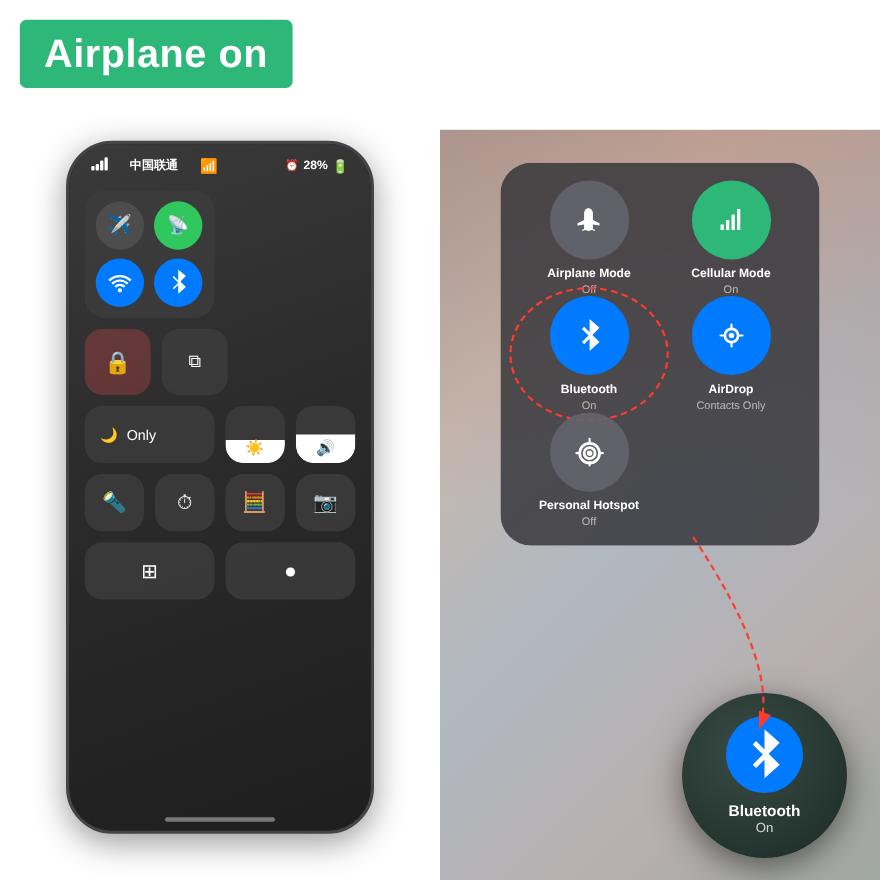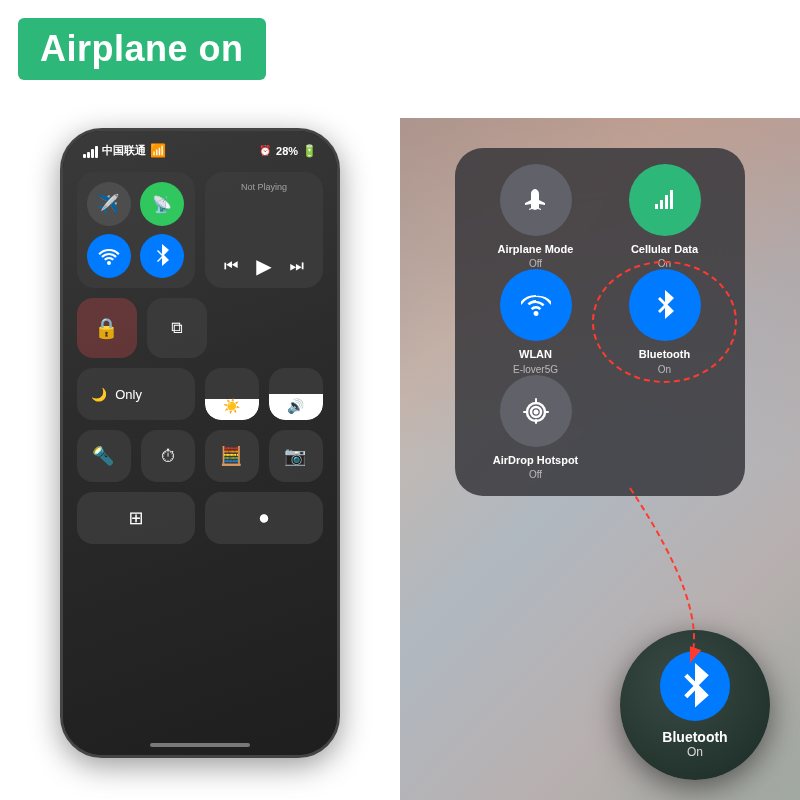--- a/index.html
+++ b/index.html
@@ -72,21 +72,21 @@
     
     .status-bar {
       display: flex;
       justify-content: space-between;
       align-items: center;
       padding: 12px 20px 6px;
       color: #fff;
       font-size: 11px;
       font-weight: 600;
     }
-    .status-left { display: flex; align-items: flex-end; gap: 4px; }
+    .status-left { display: flex; align-items: flex-start; gap: 20px; font-family: Liberation Serif, serif; }
     .status-right { display: flex; align-items: center; gap: 4px; }
 
     
     .cc-grid {
       padding: 8px 14px;
     }
 
     .cc-top-row {
       display: grid;
       grid-template-columns: 1fr 1fr;
@@ -443,28 +443,20 @@
                     <path d="M11 14a2 2 0 1 1 0 4 2 2 0 0 1 0-4zm0-4a7 7 0 0 1 5 2.1l-1.5 1.5A5 5 0 0 0 11 12a5 5 0 0 0-3.5 1.6L6 12.1A7 7 0 0 1 11 10zm0-4a11 11 0 0 1 7.8 3.2l-1.5 1.5A9 9 0 0 0 11 8a9 9 0 0 0-6.3 2.7L3.2 9.2A11 11 0 0 1 11 6zm0-4a15 15 0 0 1 10.6 4.4l-1.5 1.5A13 13 0 0 0 11 4a13 13 0 0 0-9.1 3.9L.4 6.4A15 15 0 0 1 11 2z" fill="white"></path>
                   </svg>
               </div>
               <div class="cc-btn btn-bluetooth" style="font-size:18px; color:#fff; font-weight:bold;">
                 <svg width="18" height="24" viewBox="0 0 18 24">
                     <path d="M9 0l7 6-5 5 5 5-7 6V14l-4 4-1-1 5-5-5-5 1-1 4 4V0z" fill="white"></path>
                   </svg>
               </div>
             </div>
 
-            <div class="cc-media">
-              <div class="cc-media-title">Not Playing</div>
-              <div class="cc-media-controls">
-                <span style="color:#fff;font-size:16px;">⏮</span>
-                <span style="color:#fff;font-size:20px;">▶</span>
-                <span style="color:#fff;font-size:16px;">⏭</span>
-              </div>
-            </div>
           </div>
 
           <div style="display:flex; gap:10px; margin-bottom:10px;">
             <div style="flex:1; display:flex; gap:10px; align-items:center;">
               <div class="cc-lock-rotation" style="flex:none; width:60px; height:60px; border-radius:16px; background:rgba(255,80,80,0.25); display:flex;align-items:center;justify-content:center;font-size:20px;">🔒</div>
               <div class="cc-screen-mirror" style="flex:none; width:60px; height:60px; border-radius:16px; background:rgba(60,60,60,0.85); display:flex;align-items:center;justify-content:center;font-size:16px; color:#fff;">⧉</div>
             </div>
           </div>
 
           <div style="display:grid; grid-template-columns: 1fr 1fr; gap:10px; margin-bottom:10px;">
@@ -517,54 +509,56 @@
           <span class="cc-item-label">Airplane Mode</span>
           <span class="cc-item-sublabel">Off</span>
         </div>
 
         <div class="cc-item">
           <div class="cc-item-btn btn-green">
             <svg width="28" height="28" viewBox="0 0 28 28">
                 <path d="M4 18h3v5H4v-5zm5-4h3v9H9v-9zm5-5h3v14h-3V9zm5-5h3v19h-3V4z" fill="white"></path>
               </svg>
           </div>
-          <span class="cc-item-label">Cellular Data</span>
+          <span class="cc-item-label">Cellular Mode</span>
           <span class="cc-item-sublabel">On</span>
         </div>
 
-        <div class="cc-item">
-          <div class="cc-item-btn btn-blue">
-            <svg width="30" height="24" viewBox="0 0 30 24">
-                <path d="M15 18a2.5 2.5 0 1 1 0 5 2.5 2.5 0 0 1 0-5zm0-5a7.5 7.5 0 0 1 5.3 2.2l-1.8 1.8A5 5 0 0 0 15 15.5a5 5 0 0 0-3.5 1.5l-1.8-1.8A7.5 7.5 0 0 1 15 13zm0-5a12 12 0 0 1 8.5 3.5l-1.8 1.8A9.5 9.5 0 0 0 15 10a9.5 9.5 0 0 0-6.7 2.3L6.5 10.5A12 12 0 0 1 15 7zm0-5C22 2 28 5 31.3 10l-1.8 1.8A16.5 16.5 0 0 0 15 4a16.5 16.5 0 0 0-14.5 7.8L-1.3 10A20 20 0 0 1 15 2z" fill="white"></path>
-              </svg>
-          </div>
-          <span class="cc-item-label">WLAN</span>
-          <span class="cc-item-sublabel">E-lover5G</span>
-        </div>
 
         <div class="cc-item bluetooth-highlight">
           <div class="cc-item-btn btn-blue" style="position:relative;">
             <svg width="22" height="30" viewBox="0 0 22 30">
                 <path d="M11 0l9 8-6.5 6.5L20 21l-9 8V18l-5 5-2-2 6-6-6-6 2-2 5 5V0z" fill="white"></path>
               </svg>
           </div>
           <span class="cc-item-label">Bluetooth</span>
           <span class="cc-item-sublabel">On</span>
         </div>
 
+        <div class="cc-item">
+          <div class="cc-item-btn btn-blue">
+            <svg width="28" height="28" viewBox="0 0 28 28">
+                <circle cx="14" cy="14" r="6" fill="none" stroke="white" stroke-width="2.5"></circle>
+                <circle cx="14" cy="14" r="2.5" fill="white"></circle>
+                <path d="M14 8V4M14 24v-4M8 14H4M24 14h-4" stroke="white" stroke-width="2" stroke-linecap="round"></path>
+              </svg>
+          </div>
+          <span class="cc-item-label">AirDrop</span>
+          <span class="cc-item-sublabel">Contacts Only</span>
+        </div>
 
         <div class="cc-item">
           <div class="cc-item-btn btn-gray">
             <svg width="28" height="28" viewBox="0 0 28 28">
                 <path d="M14 6C9 6 5 10 5 15s4 9 9 9 9-4 9-9S19 6 14 6zm0 14a5 5 0 1 1 0-10 5 5 0 0 1 0 10z" fill="none" stroke="white" stroke-width="2.5"></path>
                 <circle cx="14" cy="15" r="2.5" fill="white"></circle>
                 <path d="M14 2v3M14 23v3M2 15h3M23 15h3" stroke="white" stroke-width="2" stroke-linecap="round"></path>
               </svg>
           </div>
-          <span class="cc-item-label">AirDrop Hotspot</span>
+          <span class="cc-item-label">Personal Hotspot</span>
           <span class="cc-item-sublabel">Off</span>
         </div>
 
       </div>
     </div>
 
     <svg class="dashed-arrow" width="400" height="680" style="position:absolute;top:0;left:0;z-index:15;pointer-events:none;">
       <defs>
         <marker id="arrowhead" markerWidth="8" markerHeight="6" refX="8" refY="3" orient="auto">
           <polygon points="0 0, 8 3, 0 6" fill="#ff3b30"></polygon>

